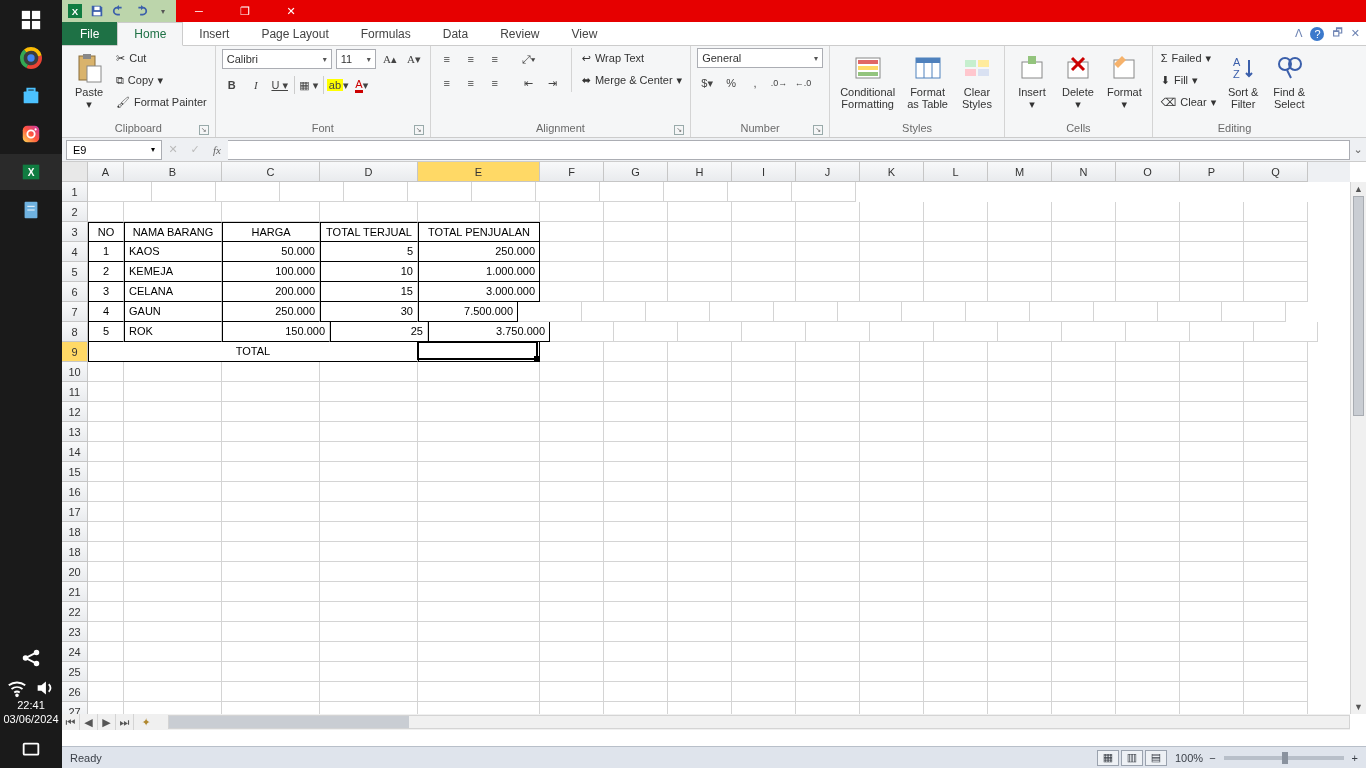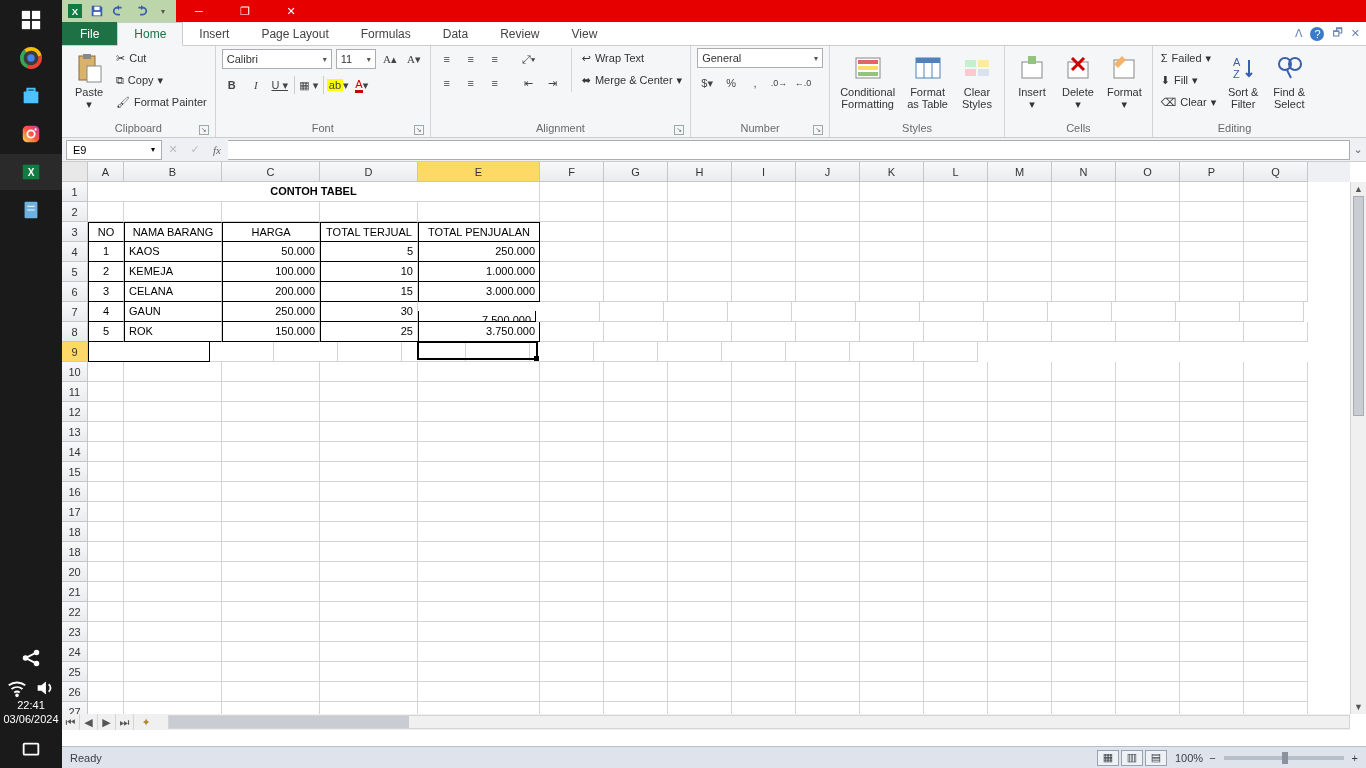--- a/index.html
+++ b/index.html
@@ -503,21 +503,20 @@
       <div class="rowhdr">21</div>
       <div class="rowhdr">22</div>
       <div class="rowhdr">23</div>
       <div class="rowhdr">24</div>
       <div class="rowhdr">25</div>
       <div class="rowhdr">26</div>
       <div class="rowhdr">27</div>
     </div>
   <div id="cells">
       <div class="row">
-        <div class="cell bold center" style="width: 452px;">CONTOH TABEL</div>
         <div class="cell " style="width: 64px;"></div>
         <div class="cell " style="width: 64px;"></div>
         <div class="cell " style="width: 64px;"></div>
         <div class="cell " style="width: 64px;"></div>
         <div class="cell " style="width: 64px;"></div>
         <div class="cell " style="width: 64px;"></div>
         <div class="cell " style="width: 64px;"></div>
         <div class="cell " style="width: 64px;"></div>
         <div class="cell " style="width: 64px;"></div>
         <div class="cell " style="width: 64px;"></div>
@@ -617,54 +616,55 @@
         <div class="cell " style="width: 64px;"></div>
         <div class="cell " style="width: 64px;"></div>
         <div class="cell " style="width: 64px;"></div>
         <div class="cell " style="width: 64px;"></div>
       </div>
       <div class="row">
         <div class="cell center b-l b-b" style="width: 36px;">4</div>
         <div class="cell b-l b-b" style="width: 98px;">GAUN</div>
         <div class="cell right b-l b-b" style="width: 98px;">250.000</div>
         <div class="cell right b-l b-b" style="width: 98px;">30</div>
-        <div class="cell right b-l b-b b-r" style="width: 118px; margin-top: 9px;">7.500.000</div>
+        <div class="cell right b-l b-b b-r" style="width: 100px;">7.500.000</div>
         <div class="cell " style="width: 64px;"></div>
         <div class="cell " style="width: 64px;"></div>
         <div class="cell " style="width: 64px;"></div>
         <div class="cell " style="width: 64px;"></div>
         <div class="cell " style="width: 64px;"></div>
         <div class="cell " style="width: 64px;"></div>
         <div class="cell " style="width: 64px;"></div>
         <div class="cell " style="width: 64px;"></div>
         <div class="cell " style="width: 64px;"></div>
         <div class="cell " style="width: 64px;"></div>
         <div class="cell " style="width: 64px;"></div>
         <div class="cell " style="width: 64px;"></div>
       </div>
       <div class="row">
         <div class="cell center b-l b-b" style="width: 36px;">5</div>
         <div class="cell b-l b-b" style="width: 98px;">ROK</div>
-        <div class="cell right b-l b-b" style="width: 98px;">150.000</div>
+        <div class="cell right b-l b-b" style="width: 108px;">150.000</div>
         <div class="cell right b-l b-b" style="width: 98px;">25</div>
         <div class="cell right b-l b-b b-r" style="width: 122px;">3.750.000</div>
         <div class="cell " style="width: 64px;"></div>
         <div class="cell " style="width: 64px;"></div>
         <div class="cell " style="width: 64px;"></div>
         <div class="cell " style="width: 64px;"></div>
         <div class="cell " style="width: 64px;"></div>
         <div class="cell " style="width: 64px;"></div>
         <div class="cell " style="width: 64px;"></div>
         <div class="cell " style="width: 64px;"></div>
         <div class="cell " style="width: 64px;"></div>
         <div class="cell " style="width: 64px;"></div>
         <div class="cell " style="width: 64px;"></div>
         <div class="cell " style="width: 64px;"></div>
       </div>
       <div class="row">
+        <div class="cell center b-l b-b" style="width: 330px;">TOTAL</div>
         <div class="cell b-l b-b b-r" style="width: 122px;"></div>
         <div class="cell " style="width: 64px;"></div>
         <div class="cell " style="width: 64px;"></div>
         <div class="cell " style="width: 64px;"></div>
         <div class="cell " style="width: 64px;"></div>
         <div class="cell " style="width: 64px;"></div>
         <div class="cell " style="width: 64px;"></div>
         <div class="cell " style="width: 64px;"></div>
         <div class="cell " style="width: 64px;"></div>
         <div class="cell " style="width: 64px;"></div>

